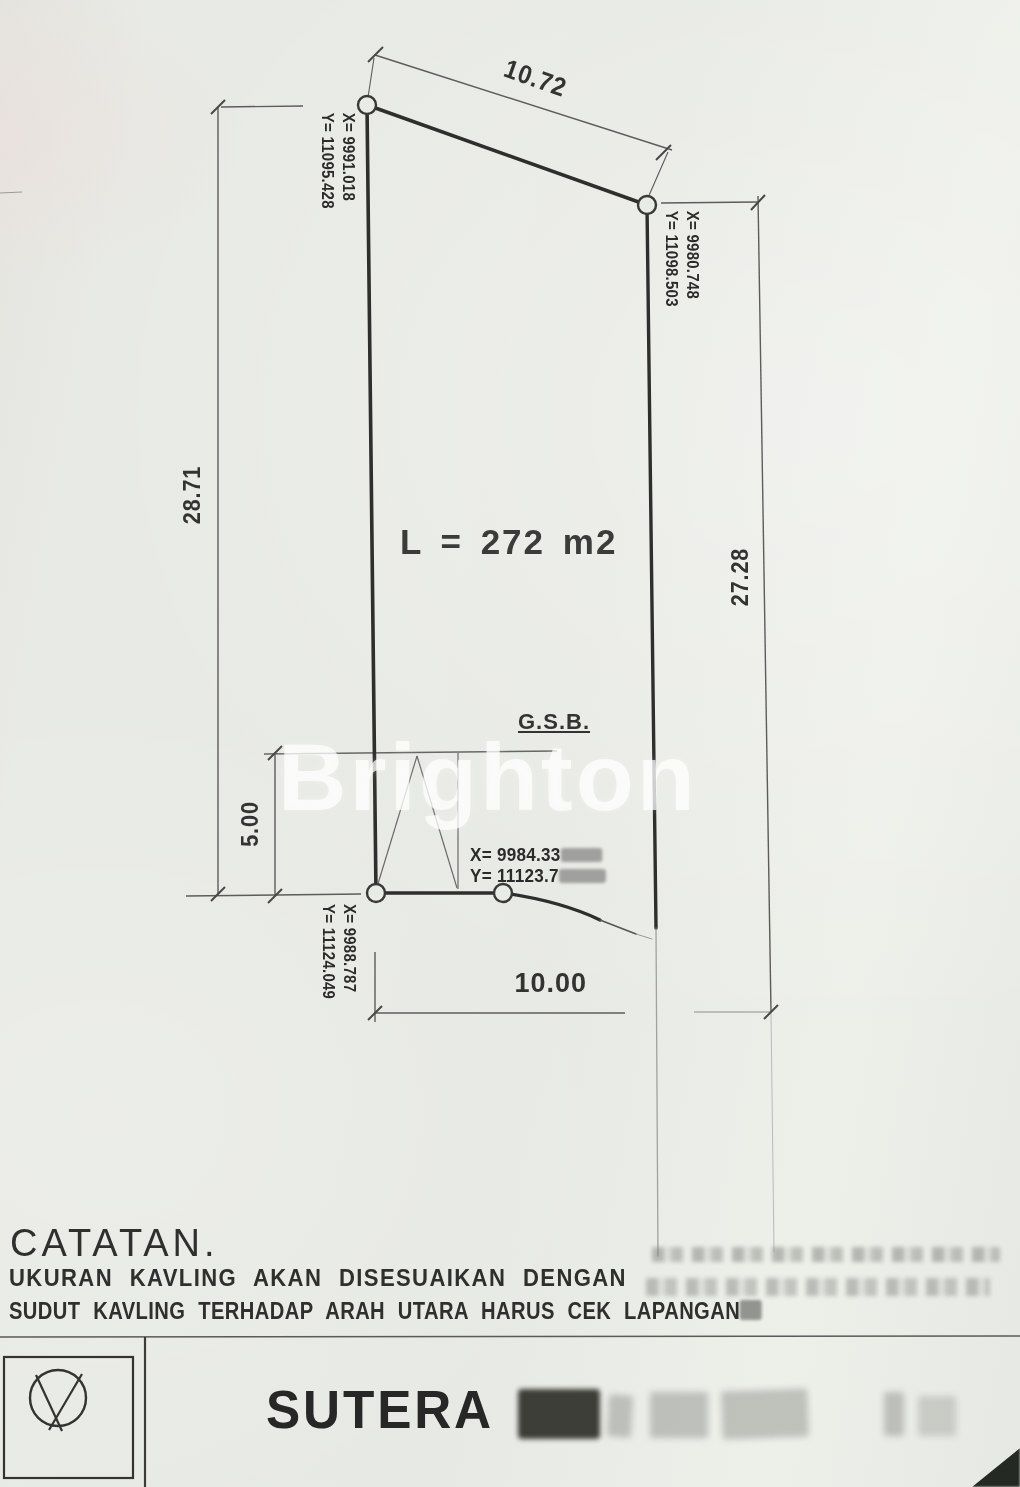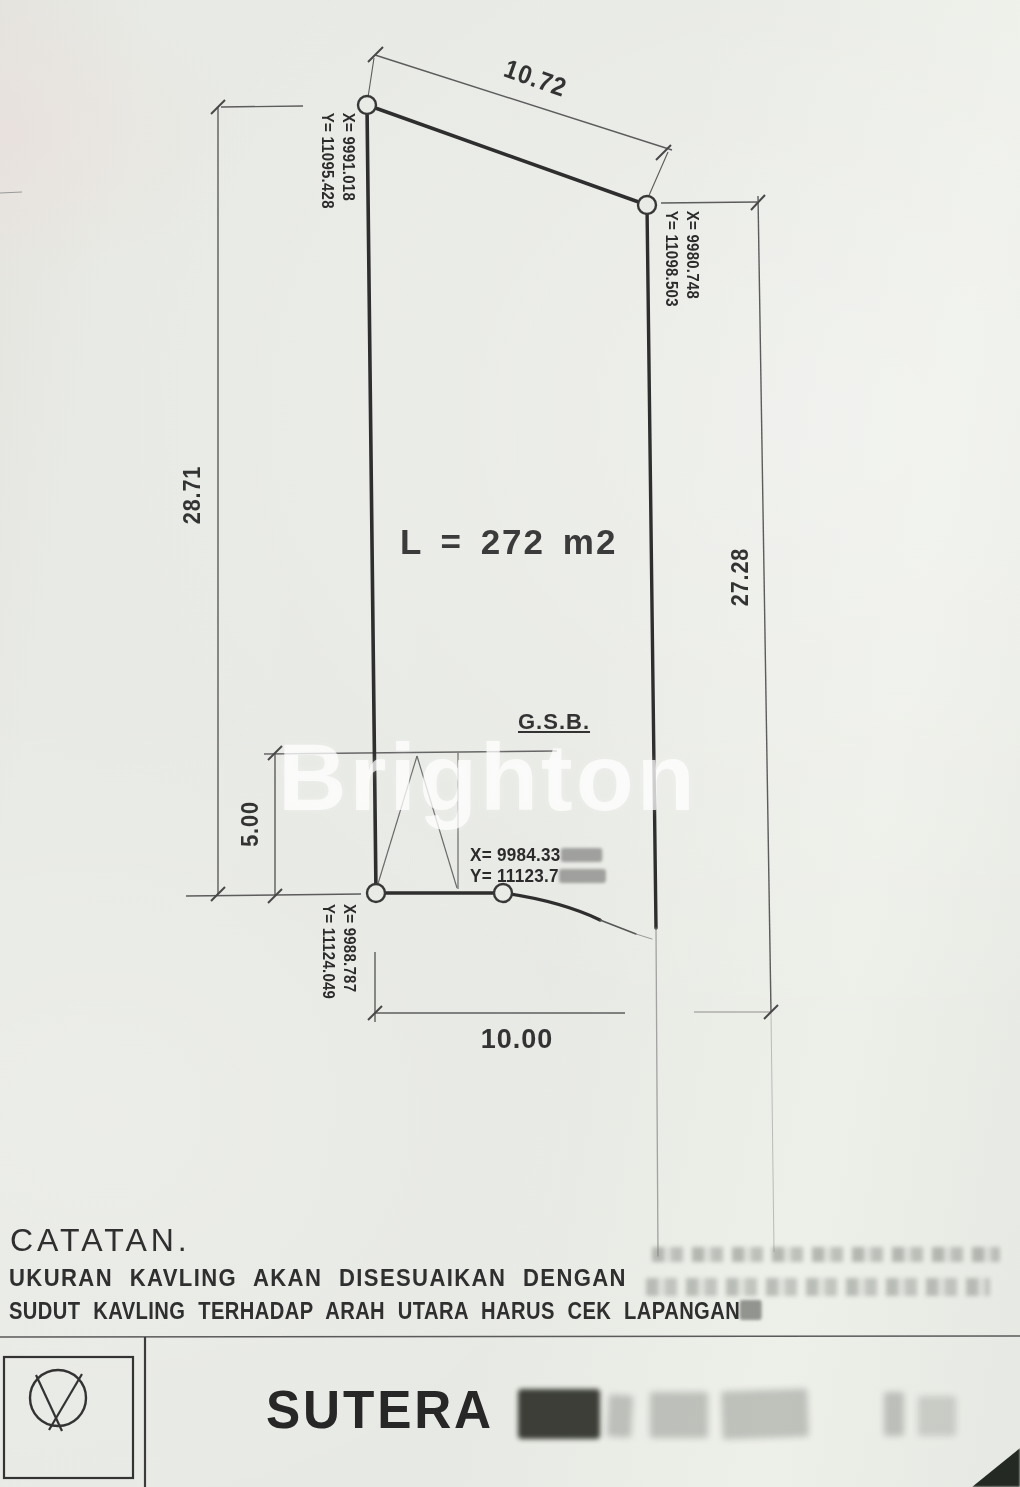--- a/index.html
+++ b/index.html
@@ -16,21 +16,21 @@
   svg{position:absolute;left:0;top:0;}
   .lab{position:absolute;white-space:nowrap;}
   .dim{font-weight:600;letter-spacing:1px;text-align:center;color:#333;}
   .rot-ccw{transform:rotate(-90deg) scaleX(.9);}
   .coord{font-size:17px;font-weight:700;line-height:21px;letter-spacing:.3px;color:#2b2b2b;}
   .rot-cw{transform:rotate(90deg) scaleX(.88);}
   .area{font-size:35px;font-weight:700;letter-spacing:2px;word-spacing:6px;color:#3b3b3b;}
   .gsb{font-size:22px;font-weight:600;letter-spacing:1px;color:#333;}
   .wm{font-size:95px;font-weight:700;color:rgba(255,255,255,.72);letter-spacing:3px;line-height:1;
       text-shadow:0 0 8px rgba(255,255,255,.22);}
-  .note-h{font-size:32px;font-weight:500;letter-spacing:4px;color:#2f2f2f;}
+  .note-h{font-size:38px;font-weight:500;letter-spacing:4px;color:#2f2f2f;}
   .note{font-size:24px;font-weight:700;color:#2f2f2f;transform-origin:left top;}
   .scribble{display:inline-block;height:14px;border-radius:3px;background:rgba(70,72,68,.45);
       filter:blur(1.6px);vertical-align:baseline;transform:translateY(1px);}
   .ghost{position:absolute;border-radius:3px;background:rgba(96,101,95,.33);filter:blur(3px);}
   .bleed{position:absolute;border-radius:2px;filter:blur(2.2px);
       background:repeating-linear-gradient(90deg, rgba(125,130,123,.5) 0 12px, rgba(125,130,123,.12) 12px 19px,
       rgba(125,130,123,.42) 19px 31px, transparent 31px 40px);}
   .stamp{position:absolute;background:#24261f;border-radius:4px;filter:blur(2.4px);opacity:.88;}
   .title-big{font-size:54px;font-weight:600;letter-spacing:3px;color:#272727;transform:scaleX(.95);
       transform-origin:left top;}
@@ -109,21 +109,21 @@
         <path d="M82,1374 L49,1430" stroke-width="2.2"></path>
       </g>
     </svg>
 
     <div class="lab wm" style="left:278px;top:730px;">Brighton</div>
 
     <div class="lab dim" style="left:470px;top:63px;width:130px;height:34px;font-size:26px;transform:rotate(19.5deg) scaleX(.92);">10.72</div>
     <div class="lab dim rot-ccw" style="left:148px;top:480px;width:90px;height:30px;font-size:24px;">28.71</div>
     <div class="lab dim rot-ccw" style="left:696px;top:562px;width:90px;height:30px;font-size:24px;">27.28</div>
     <div class="lab dim rot-ccw" style="left:211px;top:809px;width:80px;height:30px;font-size:24px;">5.00</div>
-    <div class="lab dim" style="left:447px;top:1024px;width:140px;height:34px;font-size:27px;">10.00</div>
+    <div class="lab dim" style="left:447px;top:968px;width:140px;height:34px;font-size:27px;text-align:right;">10.00</div>
 
     <div class="lab area" style="left:400px;top:522px;">L = 272 m2</div>
     <div class="lab gsb" style="left:518px;top:709px;text-decoration:underline;">G.S.B.</div>
 
     <div class="lab coord rot-cw" style="left:272px;top:148px;width:130px;height:44px;">
       <div>X= 9991.018</div>
       <div>Y= 11095.428</div>
     </div>
     <div class="lab coord rot-cw" style="left:616px;top:246px;width:130px;height:44px;">
       <div>X= 9980.748</div>

